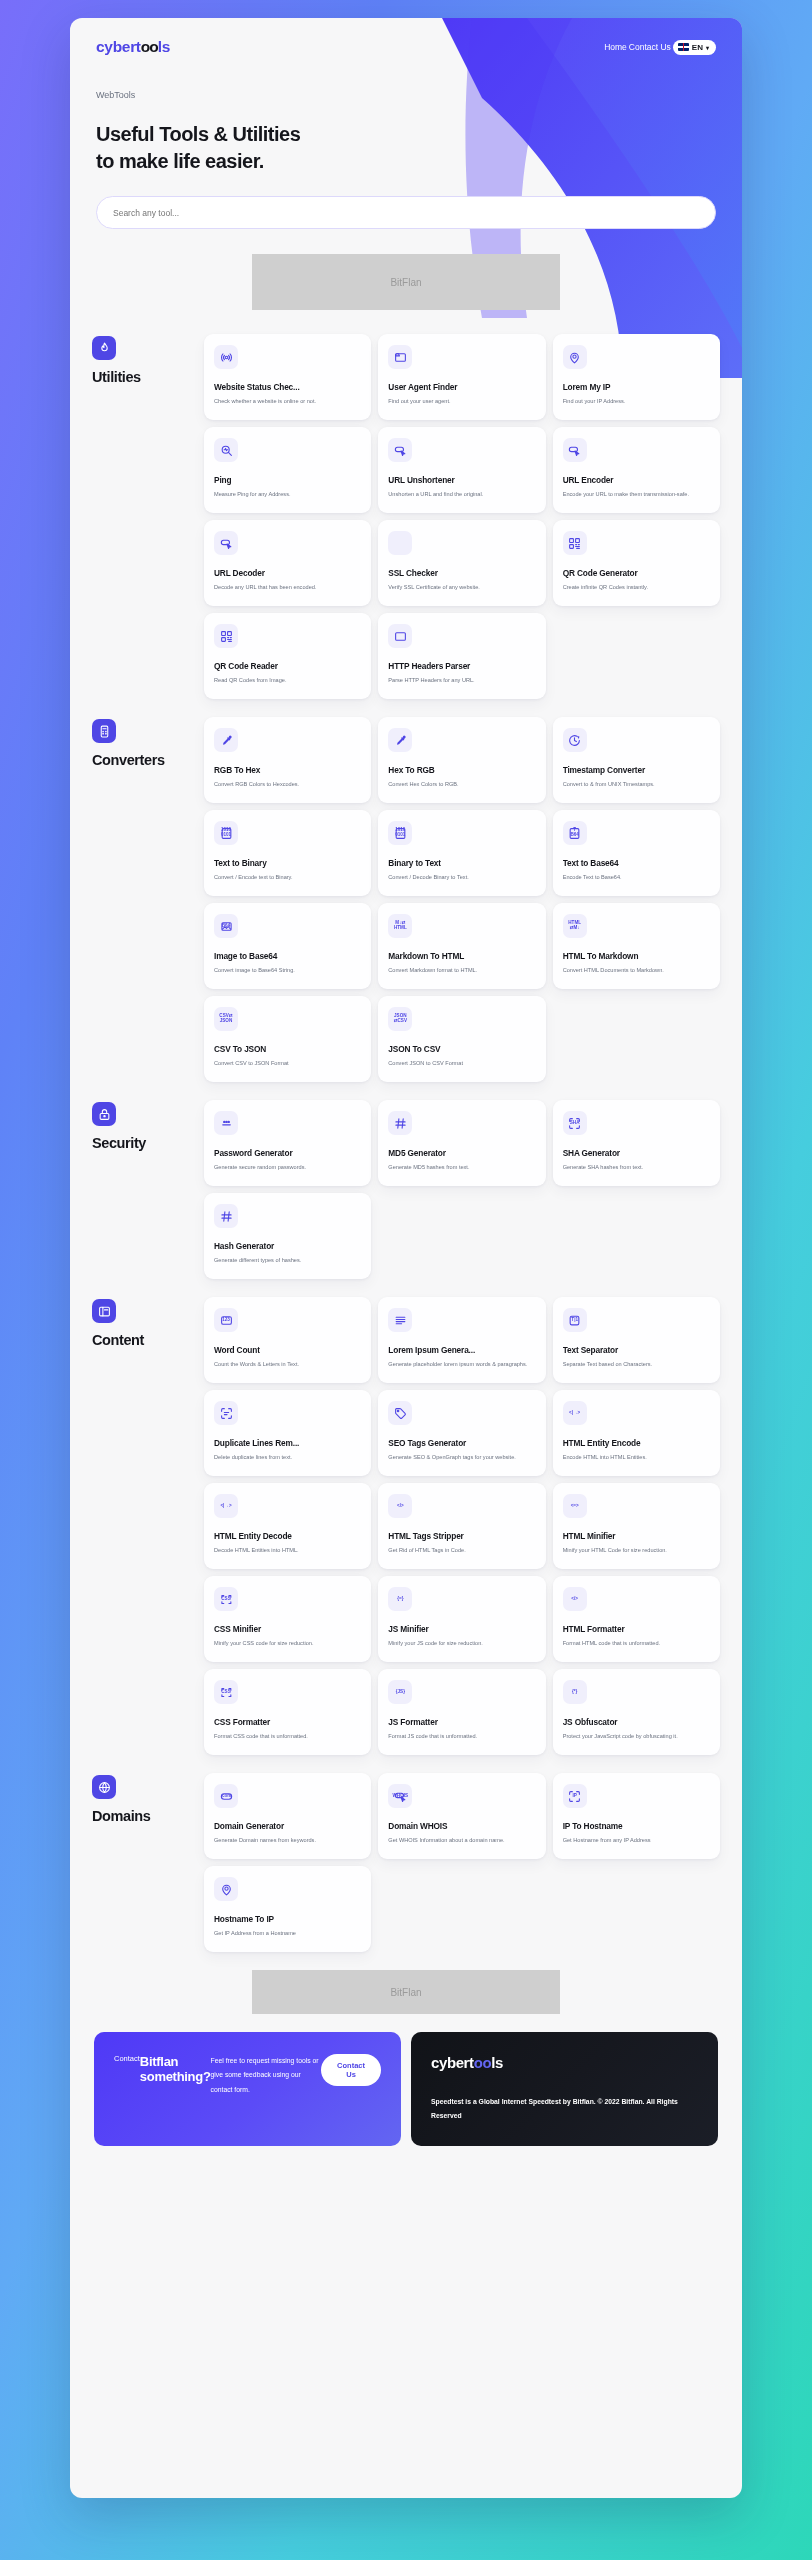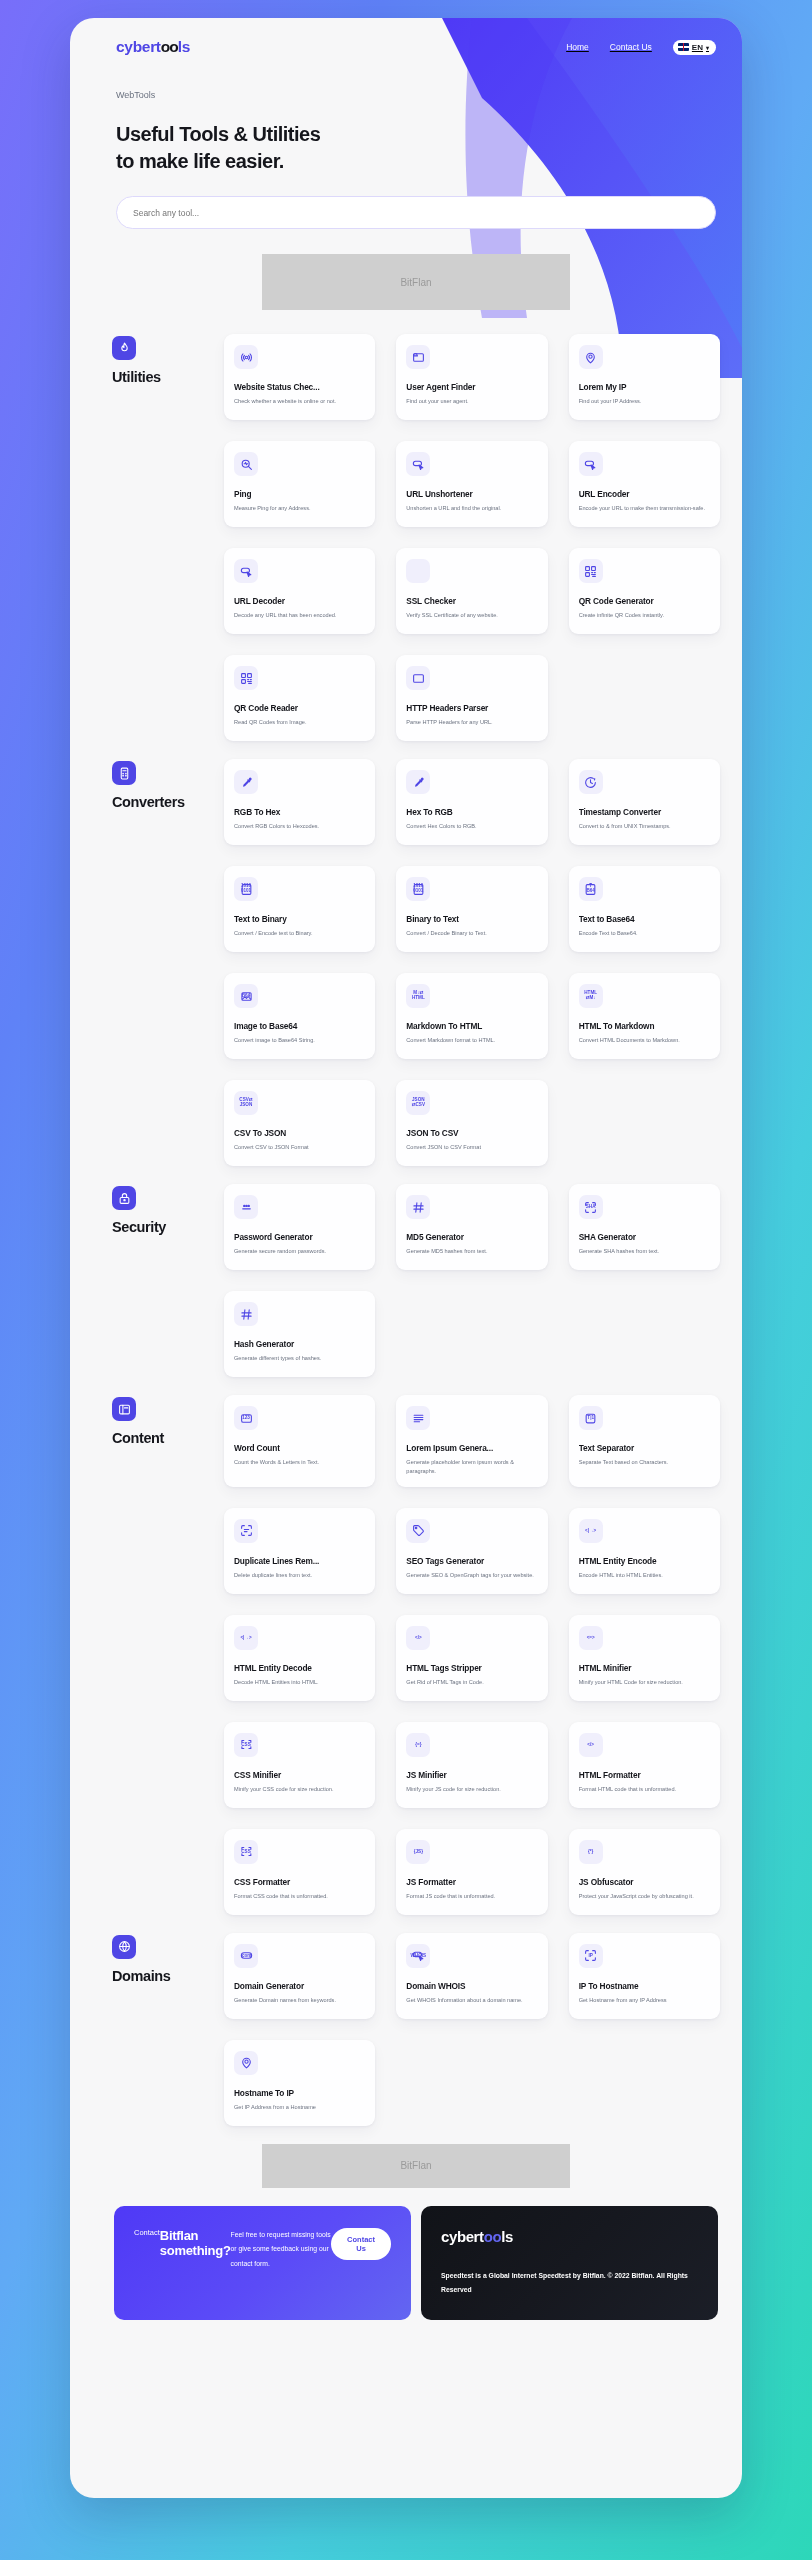--- a/index.html
+++ b/index.html
@@ -11,37 +11,36 @@
     position: relative;
   }
   #bg-sheen {
     position: absolute; inset: 0;
     background: linear-gradient(110deg, rgba(120,110,250,1) 0%, rgba(95,130,247,1) 22%, rgba(96,170,245,1) 48%, rgba(70,205,222,1) 70%, rgba(45,215,185,1) 100%);
     z-index: 0;
   }
   .page-card {
     position: absolute; left: 70px; top: 18px;
     width: 672px; min-height: 2480px;
-    background: #f7f7f8; border-radius: 24px;
+    background: #f7f7f8; border-radius: 12px;
     overflow: hidden; z-index: 2;
     box-shadow: 0 18px 50px rgba(30,30,90,.22);
-    padding-left: 20px;
   }
   
   .hero-art { position: absolute; right: 0; top: 0; width: 420px; height: 360px; overflow: hidden; }
   .hero-art svg { display: block; }
 
   .topnav {
     position: relative; z-index: 5;
     display: flex; align-items: center; justify-content: space-between;
     padding: 20px 26px 0 26px;
   }
   .logo { font-size: 15.5px; font-weight: 700; letter-spacing: -0.3px; color: #4f46e5; }
   .logo .oo { color: #15161c; letter-spacing: -1px; }
-  .nav-right { display: flex; align-items: center; gap: 21px; text-decoration: underline; }
+  .nav-right { display: flex; align-items: center; gap: 2px; }
   .nav-link { font-size: 8.5px; color: #ffffff; text-decoration: none; font-weight: 500; }
   .lang-pill {
     display: flex; align-items: center; gap: 3px;
     background: #ffffff; border-radius: 20px; padding: 3px 7px 3px 5px;
     font-size: 8px; font-weight: 700; color: #15161c;
   }
   .flag {
     width: 11px; height: 8px; border-radius: 1px; position: relative; overflow: hidden;
     background: #012169; display: inline-block; flex: none;
   }
@@ -80,21 +79,21 @@
   .sections { position: relative; z-index: 4; padding: 24px 22px 0 22px; }
   .section { display: flex; align-items: flex-start; gap: 0; margin-bottom: 18px; }
   .section-head { width: 112px; flex: none; padding-top: 2px; }
   .section-badge {
     width: 24px; height: 24px; border-radius: 7px; background: #4f46e5;
     display: flex; align-items: center; justify-content: center; margin-bottom: 9px;
   }
   .section-badge svg { width: 13px; height: 13px; }
   .section-title { font-size: 14.5px; font-weight: 700; color: #15161c; letter-spacing: -0.4px; }
 
-  .grid { flex: 1; display: grid; grid-template-columns: repeat(3, 1fr); gap: 21px; }
+  .grid { flex: 1; display: grid; grid-template-columns: repeat(3, 1fr); gap: 7px; }
   .tool-card {
     background: #fefeff; border-radius: 9px; padding: 11px 10px 12px 10px;
     box-shadow: 0 1px 3px rgba(20,20,60,.06), 0 6px 14px rgba(20,20,60,.045);
     min-height: 86px; display: flex; flex-direction: column;
   }
   .tool-icon {
     width: 24px; height: 24px; border-radius: 7px; background: #f0effc;
     display: flex; align-items: center; justify-content: center; margin-bottom: 13px;
   }
   .tool-icon svg { width: 13px; height: 13px; }

